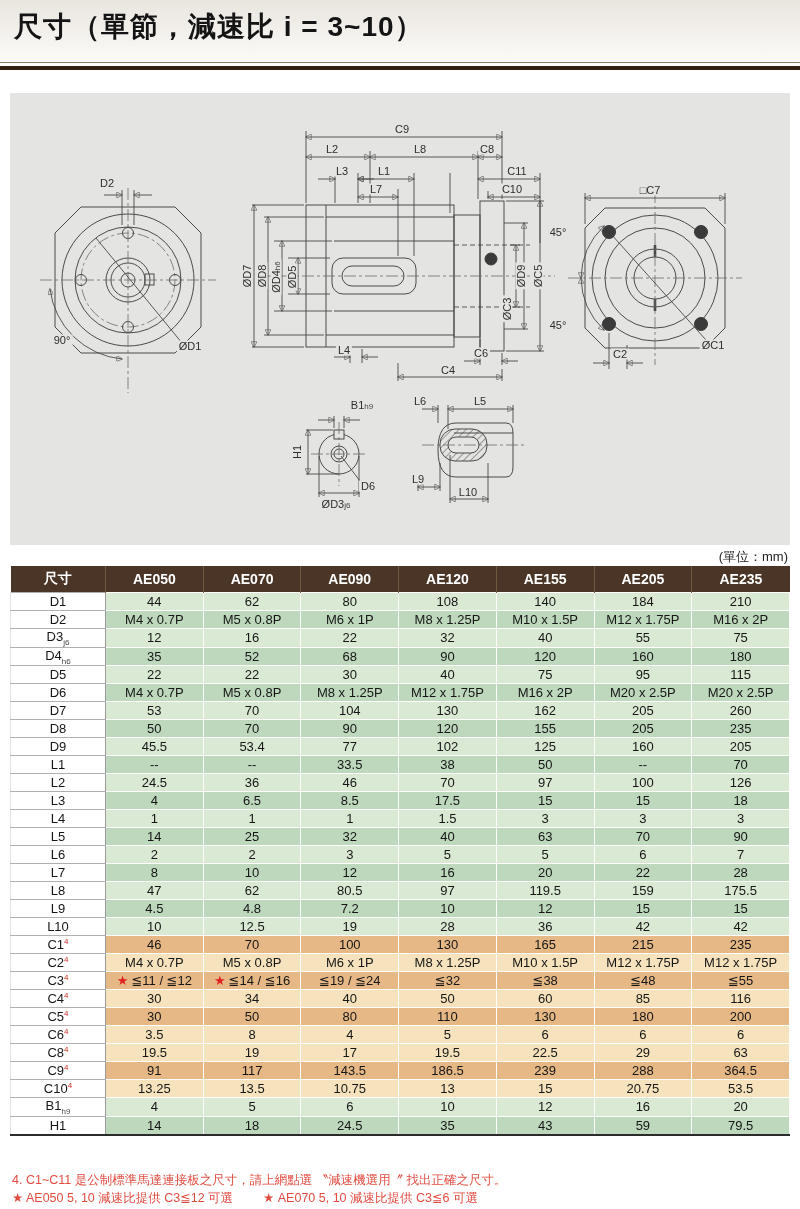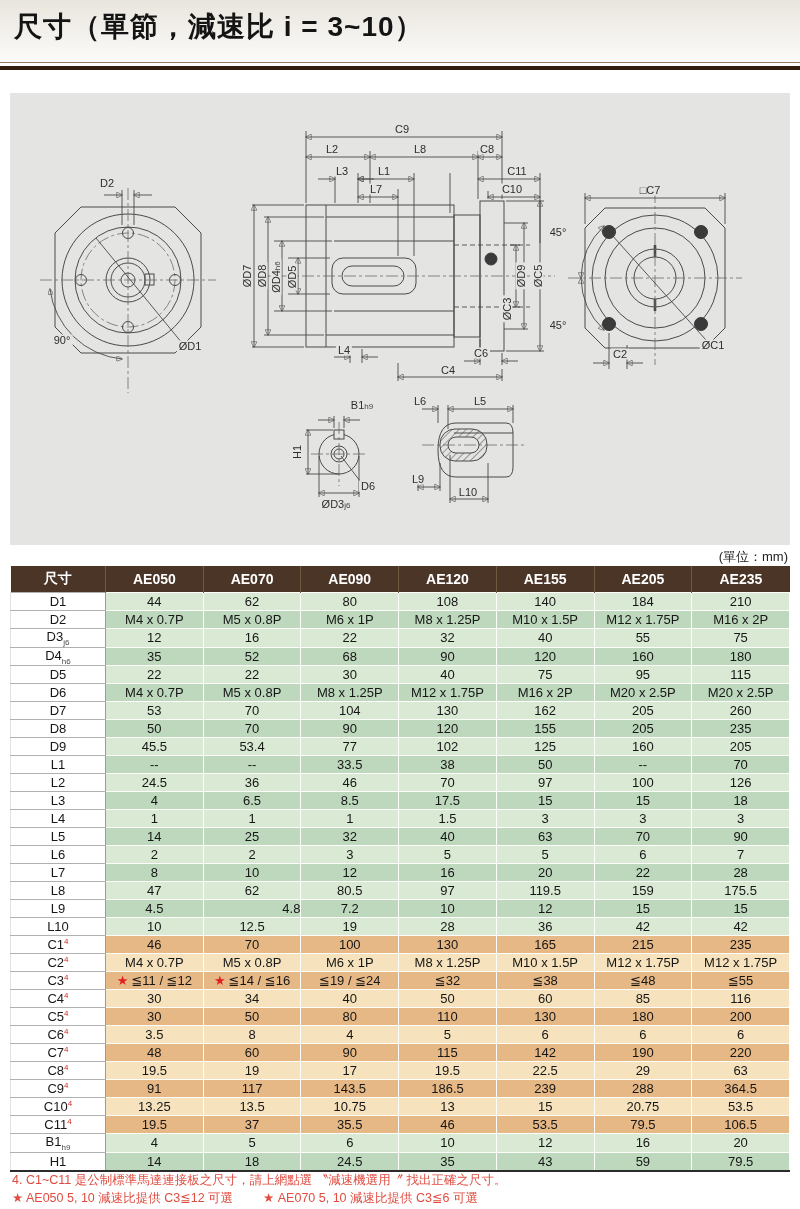--- a/index.html
+++ b/index.html
@@ -507,21 +507,21 @@
         <td style="background: rgb(217, 233, 211);">62</td>
         <td style="background: rgb(217, 233, 211);">80.5</td>
         <td style="background: rgb(217, 233, 211);">97</td>
         <td style="background: rgb(217, 233, 211);">119.5</td>
         <td style="background: rgb(217, 233, 211);">159</td>
         <td style="background: rgb(217, 233, 211);">175.5</td>
       </tr>
       <tr>
         <td class="lbl">L9</td>
         <td style="background: rgb(189, 216, 189);">4.5</td>
-        <td style="background: rgb(189, 216, 189); text-align: right;">4.8</td>
+        <td style="background: rgb(189, 216, 189);">4.8</td>
         <td style="background: rgb(189, 216, 189);">7.2</td>
         <td style="background: rgb(189, 216, 189);">10</td>
         <td style="background: rgb(189, 216, 189);">12</td>
         <td style="background: rgb(189, 216, 189);">15</td>
         <td style="background: rgb(189, 216, 189);">15</td>
       </tr>
       <tr>
         <td class="lbl">L10</td>
         <td style="background: rgb(217, 233, 211);">10</td>
         <td style="background: rgb(217, 233, 211);">12.5</td>
@@ -585,30 +585,20 @@
         <td class="lbl">C6<sup>4</sup></td>
         <td style="background: rgb(246, 227, 189);">3.5</td>
         <td style="background: rgb(246, 227, 189);">8</td>
         <td style="background: rgb(246, 227, 189);">4</td>
         <td style="background: rgb(246, 227, 189);">5</td>
         <td style="background: rgb(246, 227, 189);">6</td>
         <td style="background: rgb(246, 227, 189);">6</td>
         <td style="background: rgb(246, 227, 189);">6</td>
       </tr>
       <tr>
-        <td class="lbl">C7<sup>4</sup></td>
-        <td style="background: rgb(230, 184, 134);">48</td>
-        <td style="background: rgb(230, 184, 134);">60</td>
-        <td style="background: rgb(230, 184, 134);">90</td>
-        <td style="background: rgb(230, 184, 134);">115</td>
-        <td style="background: rgb(230, 184, 134);">142</td>
-        <td style="background: rgb(230, 184, 134);">190</td>
-        <td style="background: rgb(230, 184, 134);">220</td>
-      </tr>
-      <tr>
         <td class="lbl">C8<sup>4</sup></td>
         <td style="background: rgb(246, 227, 189);">19.5</td>
         <td style="background: rgb(246, 227, 189);">19</td>
         <td style="background: rgb(246, 227, 189);">17</td>
         <td style="background: rgb(246, 227, 189);">19.5</td>
         <td style="background: rgb(246, 227, 189);">22.5</td>
         <td style="background: rgb(246, 227, 189);">29</td>
         <td style="background: rgb(246, 227, 189);">63</td>
       </tr>
       <tr>
@@ -625,30 +615,20 @@
         <td class="lbl">C10<sup>4</sup></td>
         <td style="background: rgb(246, 227, 189);">13.25</td>
         <td style="background: rgb(246, 227, 189);">13.5</td>
         <td style="background: rgb(246, 227, 189);">10.75</td>
         <td style="background: rgb(246, 227, 189);">13</td>
         <td style="background: rgb(246, 227, 189);">15</td>
         <td style="background: rgb(246, 227, 189);">20.75</td>
         <td style="background: rgb(246, 227, 189);">53.5</td>
       </tr>
       <tr>
-        <td class="lbl">C11<sup>4</sup></td>
-        <td style="background: rgb(230, 184, 134);">19.5</td>
-        <td style="background: rgb(230, 184, 134);">37</td>
-        <td style="background: rgb(230, 184, 134);">35.5</td>
-        <td style="background: rgb(230, 184, 134);">46</td>
-        <td style="background: rgb(230, 184, 134);">53.5</td>
-        <td style="background: rgb(230, 184, 134);">79.5</td>
-        <td style="background: rgb(230, 184, 134);">106.5</td>
-      </tr>
-      <tr>
         <td class="lbl">B1<sub>h9</sub></td>
         <td style="background: rgb(217, 233, 211);">4</td>
         <td style="background: rgb(217, 233, 211);">5</td>
         <td style="background: rgb(217, 233, 211);">6</td>
         <td style="background: rgb(217, 233, 211);">10</td>
         <td style="background: rgb(217, 233, 211);">12</td>
         <td style="background: rgb(217, 233, 211);">16</td>
         <td style="background: rgb(217, 233, 211);">20</td>
       </tr>
       <tr>

